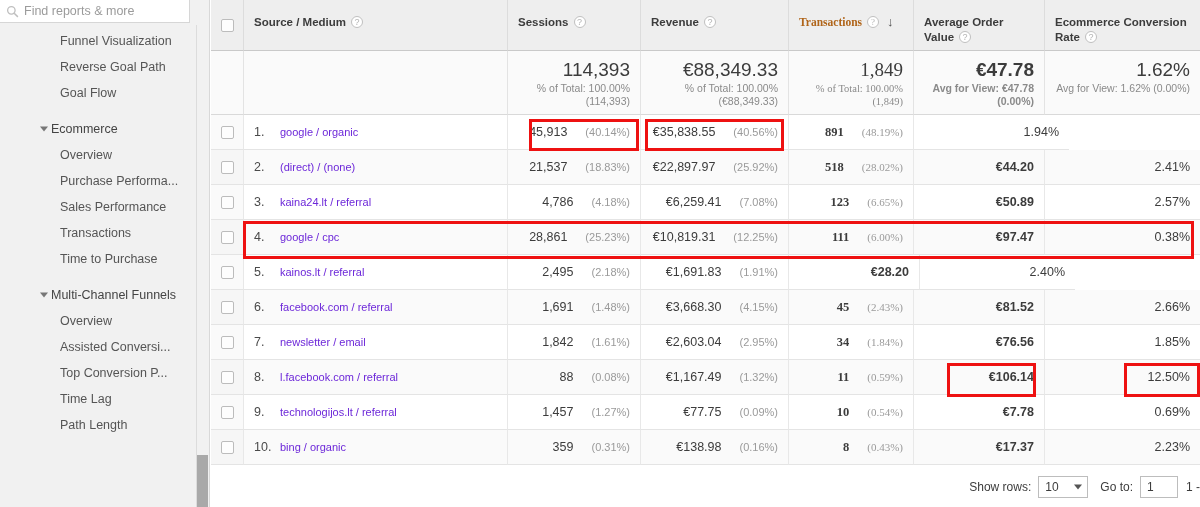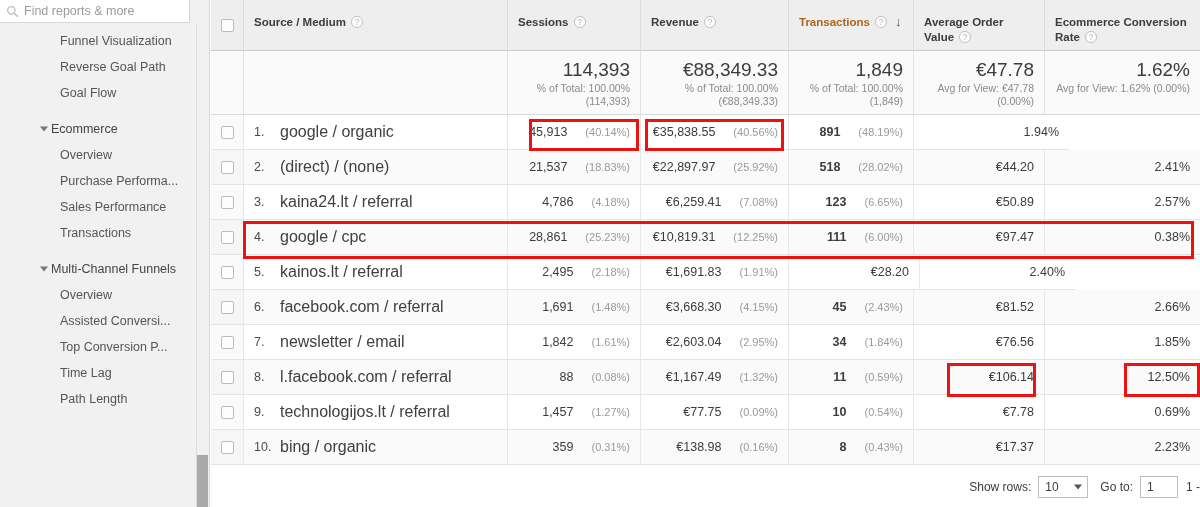--- a/index.html
+++ b/index.html
@@ -80,22 +80,22 @@
     width: 989px; height: 507px;
     background: #fff;
   }
 
   .row { display: flex; width: 989px; }
 
   .c-chk   { width: 33px;  flex: none; }
   .c-src   { width: 264px; flex: none; }
   .c-ses   { width: 133px; flex: none; }
   .c-rev   { width: 148px; flex: none; }
-  .c-txn   { width: 125px; flex: none; }
-  .c-aov   { width: 131px; flex: none; }
+  .c-txn   { width: 125px; flex: none; font-family: Liberation Serif, serif; }
+  .c-aov   { width: 131px; flex: none; font-weight: bold; }
   .c-ecr   { width: 155px; flex: none; }
 
   
   #thead { position: relative; border-radius: 15px; }
   #thead .row { height: 51px; background: #eeeeee; }
   #thead .cell {
     border-right: 1px solid #dcdcdc;
     border-bottom: 1px solid #c9c9c9;
     padding: 14px 10px 0 10px;
     font-size: 11.5px;
@@ -157,21 +157,21 @@
   .drow .cell.c-chk { justify-content: center; padding: 0; }
   .drow .cell.c-ecr { border-right: none; }
   .drow.odd  .cell { background: #ffffff; }
   .drow.even .cell { background: #fafafa; }
   .drow .cell.c-chk, .drow .cell.c-src { }
   .drow.odd .cell.c-chk { background:#fafafa; }
   .drow.even .cell.c-chk { background:#f6f6f6; }
 
   .num { justify-content: flex-end; }
   .idx { color: #4a4a4a; width: 26px; flex: none; font-size: 12.5px; }
-  .lnk { color: #404040; cursor: pointer; font-size: 16px; }
+  .lnk { color: #6d28d9; cursor: pointer; font-size: 11px; }
   .pct { color: #9a9a9a; font-size: 11px; margin-left: 18px; }
   .val { color: #3c3c3c; }
   .val.b { font-weight: bold; }
 
   
   #tfoot {
     position: absolute; left: 0; top: 466px;
     width: 989px; height: 41px;
     background: #fff;
     display: flex; align-items: center; justify-content: flex-end;
@@ -231,20 +231,21 @@
     <div id="nav">
         <div class="nav-item">Funnel Visualization</div>
         <div class="nav-item">Reverse Goal Path</div>
         <div class="nav-item">Goal Flow</div>
         <div class="nav-spacer"></div>
         <div class="nav-item group"><span class="tri"></span><span class="glabel">Ecommerce</span></div>
         <div class="nav-item">Overview</div>
         <div class="nav-item">Purchase Performa...</div>
         <div class="nav-item">Sales Performance</div>
         <div class="nav-item">Transactions</div>
+        <div class="nav-item">Time to Purchase</div>
         <div class="nav-spacer"></div>
         <div class="nav-item group"><span class="tri"></span><span class="glabel">Multi-Channel Funnels</span></div>
         <div class="nav-item">Overview</div>
         <div class="nav-item">Assisted Conversi...</div>
         <div class="nav-item">Top Conversion P...</div>
         <div class="nav-item">Time Lag</div>
         <div class="nav-item">Path Length</div>
       </div>
 
     <div id="sb-track">

